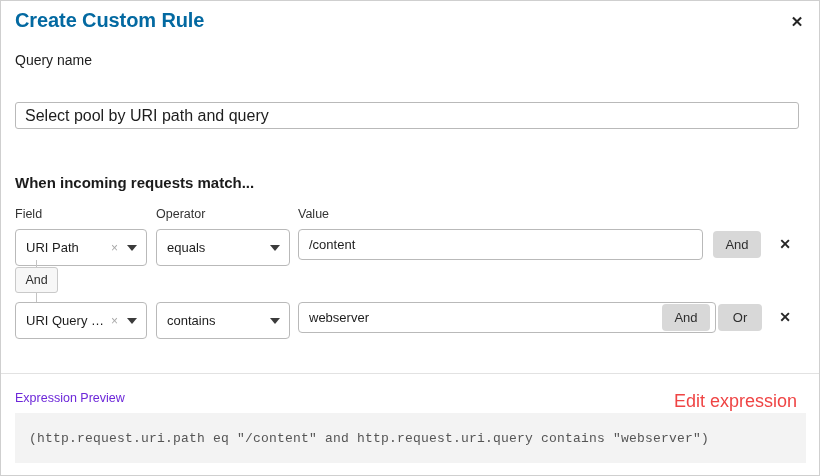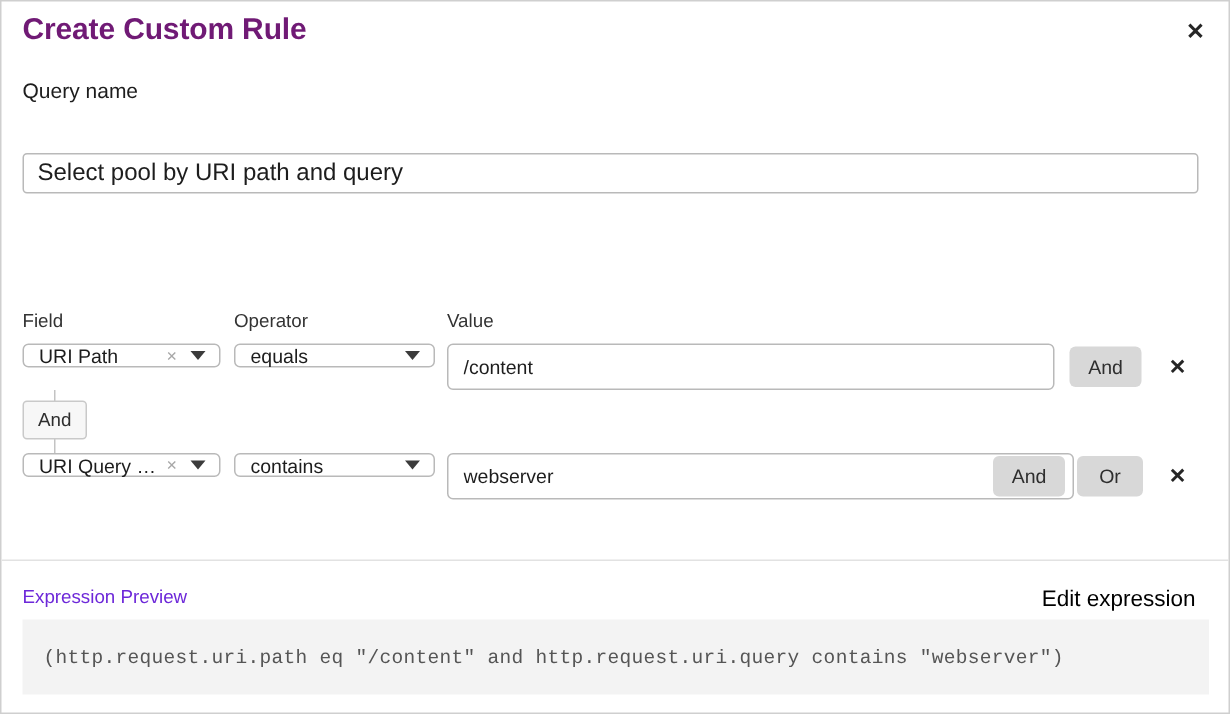--- a/index.html
+++ b/index.html
@@ -24,21 +24,21 @@
     overflow: hidden;
   }
 
   
   .modal-title {
     position: absolute;
     left: 14px;
     top: 8px;
     font-size: 20px;
     font-weight: bold;
-    color: #701a75;
+    color: #0369a1;
     letter-spacing: -0.1px;
   }
   .close-btn {
     position: absolute;
     right: 8px;
     top: 6px;
     width: 28px;
     height: 28px;
     display: flex;
     align-items: center;
@@ -107,21 +107,21 @@
   .col-operator { left: 155px; }
   .col-value    { left: 297px; }
 
   
   .row { position: absolute; left: 0; width: 820px; }
   .row-1 { top: 228px; }
   .row-2 { top: 301px; }
 
   .select-box {
     position: absolute;
-    height: 16px;
+    height: 37px;
     border: 1px solid #b9b9b9;
     border-radius: 4px;
     background: #ffffff;
     display: flex;
     align-items: center;
     cursor: pointer;
     padding: 0 7px 0 10px;
   }
   .select-field    { left: 14px;  width: 132px; }
   .select-operator { left: 155px; width: 134px; justify-content: flex-end; }
@@ -247,22 +247,22 @@
     position: absolute;
     left: 14px;
     top: 390px;
     font-size: 12.5px;
     color: #6d28d9;
   }
   .expr-edit-link {
     position: absolute;
     right: 22px;
     top: 390px;
-    font-size: 15px;
-    color: #000000;
+    font-size: 18px;
+    color: #ef4444;
     text-decoration: none;
     cursor: pointer;
   }
   .expr-code {
     position: absolute;
     left: 14px;
     top: 412px;
     width: 791px;
     height: 50px;
     background: #f3f3f3;
@@ -282,20 +282,21 @@
 <body>
 
 <div class="modal">
 
   <div class="modal-title">Create Custom Rule</div>
   <button class="close-btn">✕</button>
 
   <div class="rule-name-label">Query name</div>
   <input class="rule-name-input" type="text" value="Select pool by URI path and query" style="">
 
+  <div class="section-heading">When incoming requests match...</div>
 
   <div class="col-label col-field">Field</div>
   <div class="col-label col-operator">Operator</div>
   <div class="col-label col-value">Value</div>
 
   <div class="row row-1">
     <div class="select-box select-field">
       <span class="select-text">URI Path</span>
       <span class="select-clear">×</span>
       <span class="caret"></span>

